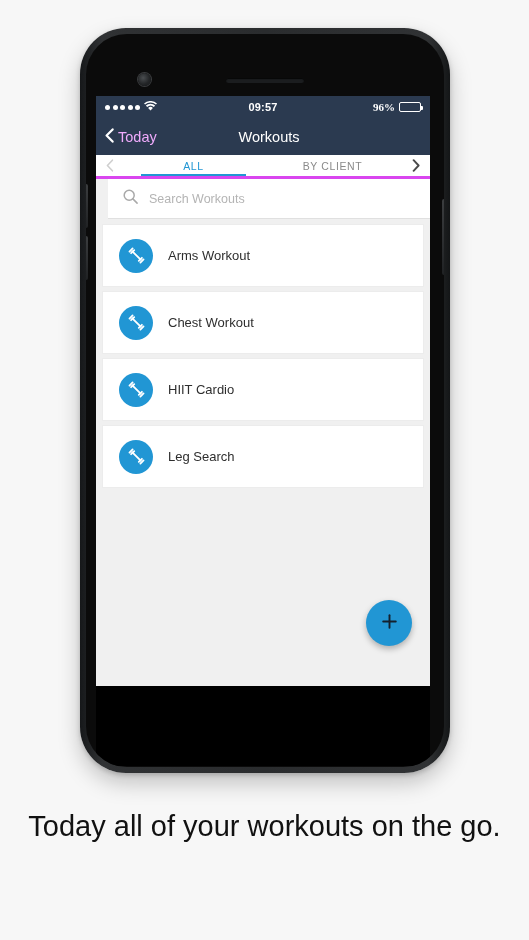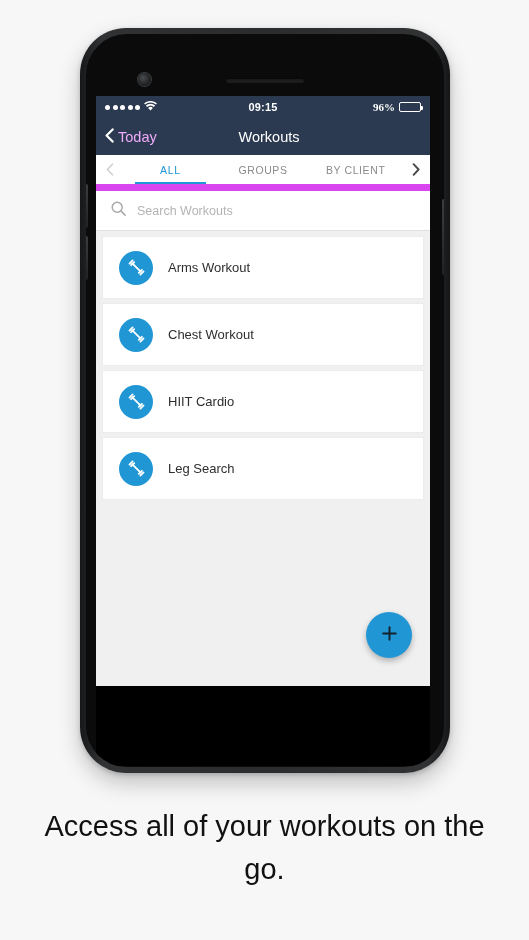--- a/index.html
+++ b/index.html
@@ -187,25 +187,25 @@
     position: absolute;
     left: 12px; right: 0;
     text-align: center;
     color: #ffffff;
     font-size: 14.5px;
     pointer-events: none;
   }
 
   
   .tab-bar {
-    height: 36px;
+    height: 24px;
     background: #ffffff;
     display: flex;
     align-items: stretch;
-    border-bottom: 7px solid #d946ef;
+    border-bottom: 3px solid #d946ef;
   }
   .tab-arrow {
     width: 28px;
     display: flex;
     align-items: center;
     justify-content: center;
     cursor: pointer;
   }
   .tab-arrow.left { color: #cfcfcf; }
   .tab-arrow.right { color: #4a4a4a; }
@@ -236,20 +236,21 @@
 
   
   .search-bar {
     height: 40px;
     background: #ffffff;
     display: flex;
     align-items: center;
     gap: 11px;
     padding: 0 15px;
     border-bottom: 1px solid #e0e0e0;
+    margin-left: 12px;
   }
   .search-placeholder {
     font-size: 12.5px;
     color: #b4b4b4;
   }
 
   
   .list-area {
     background: #f0f0f0;
     padding-top: 6px;
@@ -345,21 +346,21 @@
               <i></i>
           </span>
           <span class="wifi-icon">
             <svg width="13" height="10" viewBox="0 0 13 10" fill="#ffffff">
               <path d="M6.5 9.6 L4.1 6.9 A3.6 3.6 0 0 1 8.9 6.9 Z"></path>
               <path d="M1.9 4.6 A6.8 6.8 0 0 1 11.1 4.6 L9.9 5.9 A5.1 5.1 0 0 0 3.1 5.9 Z"></path>
               <path d="M0 2.4 A9.9 9.9 0 0 1 13 2.4 L11.9 3.6 A8.3 8.3 0 0 0 1.1 3.6 Z"></path>
             </svg>
           </span>
         </div>
-        <div class="status-center">09:15</div>
+        <div class="status-center">09:57</div>
         <div class="status-right">
           <span>96%</span>
           <span class="battery">
             <span class="battery-fill" style="width:96%"></span>
           </span>
         </div>
       </div>
 
       <div class="nav-bar">
         <div class="nav-back">
@@ -375,23 +376,20 @@
 
       <div class="tab-bar">
         <div class="tab-arrow left">
           <svg width="8" height="13" viewBox="0 0 8 13" fill="none" stroke="currentColor" stroke-width="1.6" stroke-linecap="round" stroke-linejoin="round">
             <polyline points="6.4,1.2 1.4,6.5 6.4,11.8"></polyline>
           </svg>
         </div>
         <div class="tabs">
           <div class="tab active">
             <span>ALL</span>
-          </div>
-          <div class="tab">
-            <span>GROUPS</span>
           </div>
           <div class="tab">
             <span>BY CLIENT</span>
           </div>
         </div>
         <div class="tab-arrow right">
           <svg width="8" height="13" viewBox="0 0 8 13" fill="none" stroke="currentColor" stroke-width="1.9" stroke-linecap="round" stroke-linejoin="round">
             <polyline points="1.6,1.2 6.6,6.5 1.6,11.8"></polyline>
           </svg>
         </div>
@@ -471,13 +469,13 @@
         </button>
 
       </div>
     </div>
 
     <div class="chin"></div>
 
   </div>
 </div>
 
-<div class="caption">Access all of your workouts on the go.</div>
+<div class="caption">Today all of your workouts on the go.</div>
 
 </body></html>

